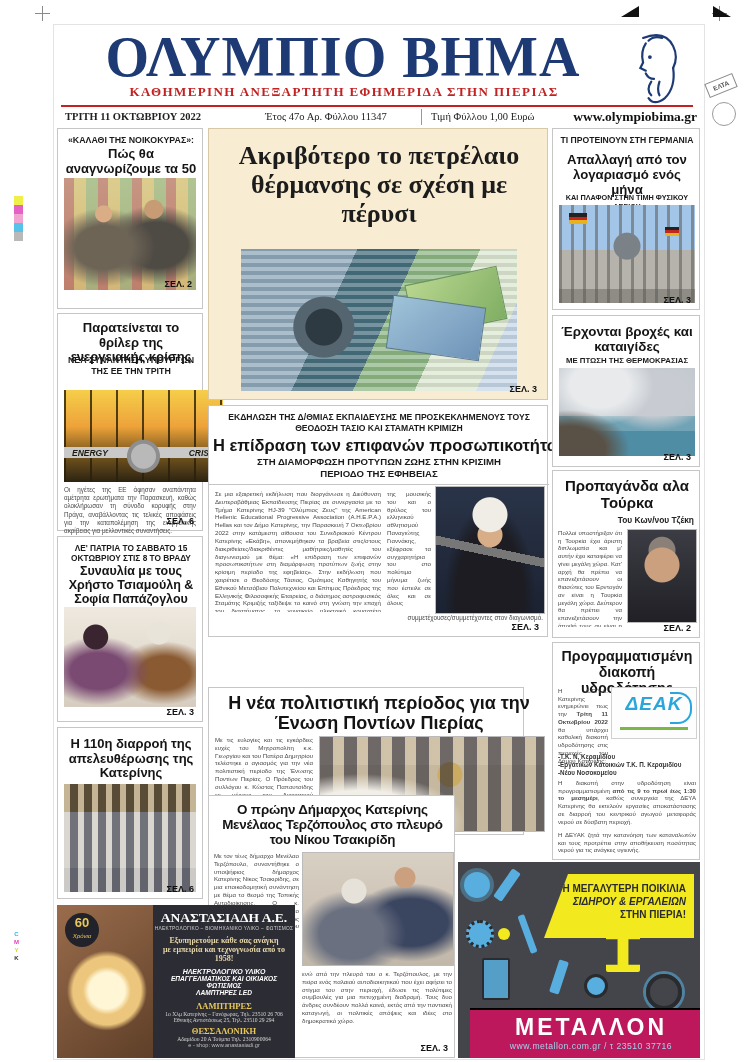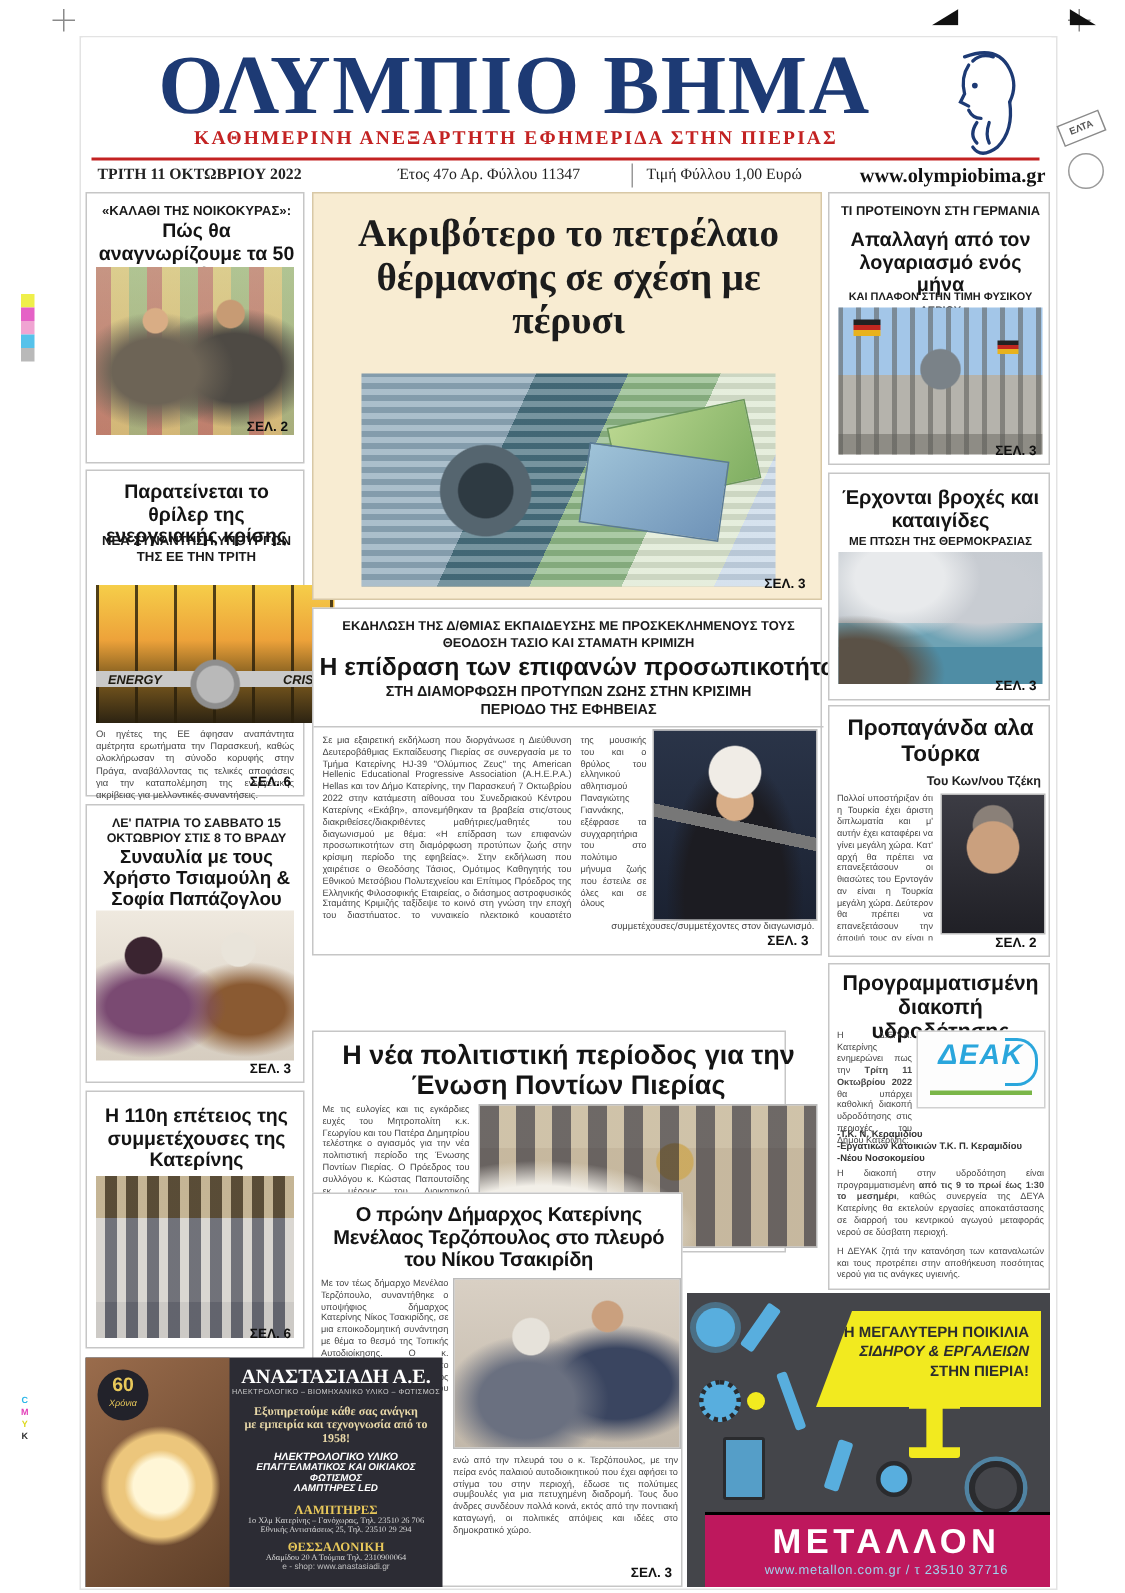--- a/index.html
+++ b/index.html
@@ -121,21 +121,21 @@
                 background:
                   radial-gradient(circle at 24% 30%,#3a2430 0 12px,rgba(0,0,0,0) 13px),
                   radial-gradient(ellipse at 26% 64%,#7a4a72 0 20%,rgba(0,0,0,0) 38%),
                   radial-gradient(circle at 72% 26%,#e9e4da 0 11px,rgba(0,0,0,0) 12px),
                   radial-gradient(ellipse at 76% 66%,#8a5a32 0 18%,rgba(0,0,0,0) 34%),
                   linear-gradient(180deg,#efe9df,#d6cdc0);"></div>
     <div class="abs sel" style="right:8px;bottom:4px;">ΣΕΛ. 3</div>
   </div>
 
   <div class="abs box" style="left:57px;top:727px;width:146px;height:172px;">
-    <div class="abs hl" style="left:3px;top:9px;width:140px;font-size:13px;">Η 110η επέτειος της συμμετέχουσες της Κατερίνης</div>
+    <div class="abs hl" style="left:3px;top:9px;width:140px;font-size:13px;">Η 110η διαρροή της απελευθέρωσης της Κατερίνης</div>
     <div class="abs photo" style="left:6px;top:56px;width:132px;height:108px;
                 background:
                   repeating-linear-gradient(90deg,rgba(255,255,255,.5) 0 6px,rgba(30,40,70,.45) 6px 14px),
                   linear-gradient(180deg,#8a6a2a 0 26%,#b5afa4 26% 78%,#9a958d 78% 100%);"></div>
     <div class="abs sel" style="right:8px;bottom:4px;">ΣΕΛ. 6</div>
   </div>
 
   <div class="abs box" style="left:208px;top:128px;width:340px;height:272px;background:#f8ecd2;border-color:#d8c8a6;">
     <div class="abs hl serif" style="left:10px;top:12px;width:320px;font-size:26px;color:#1c1c1c;">Ακριβότερο το πετρέλαιο θέρμανσης σε σχέση με πέρυσι</div>
     <div class="abs photo" style="left:32px;top:120px;width:276px;height:142px;

